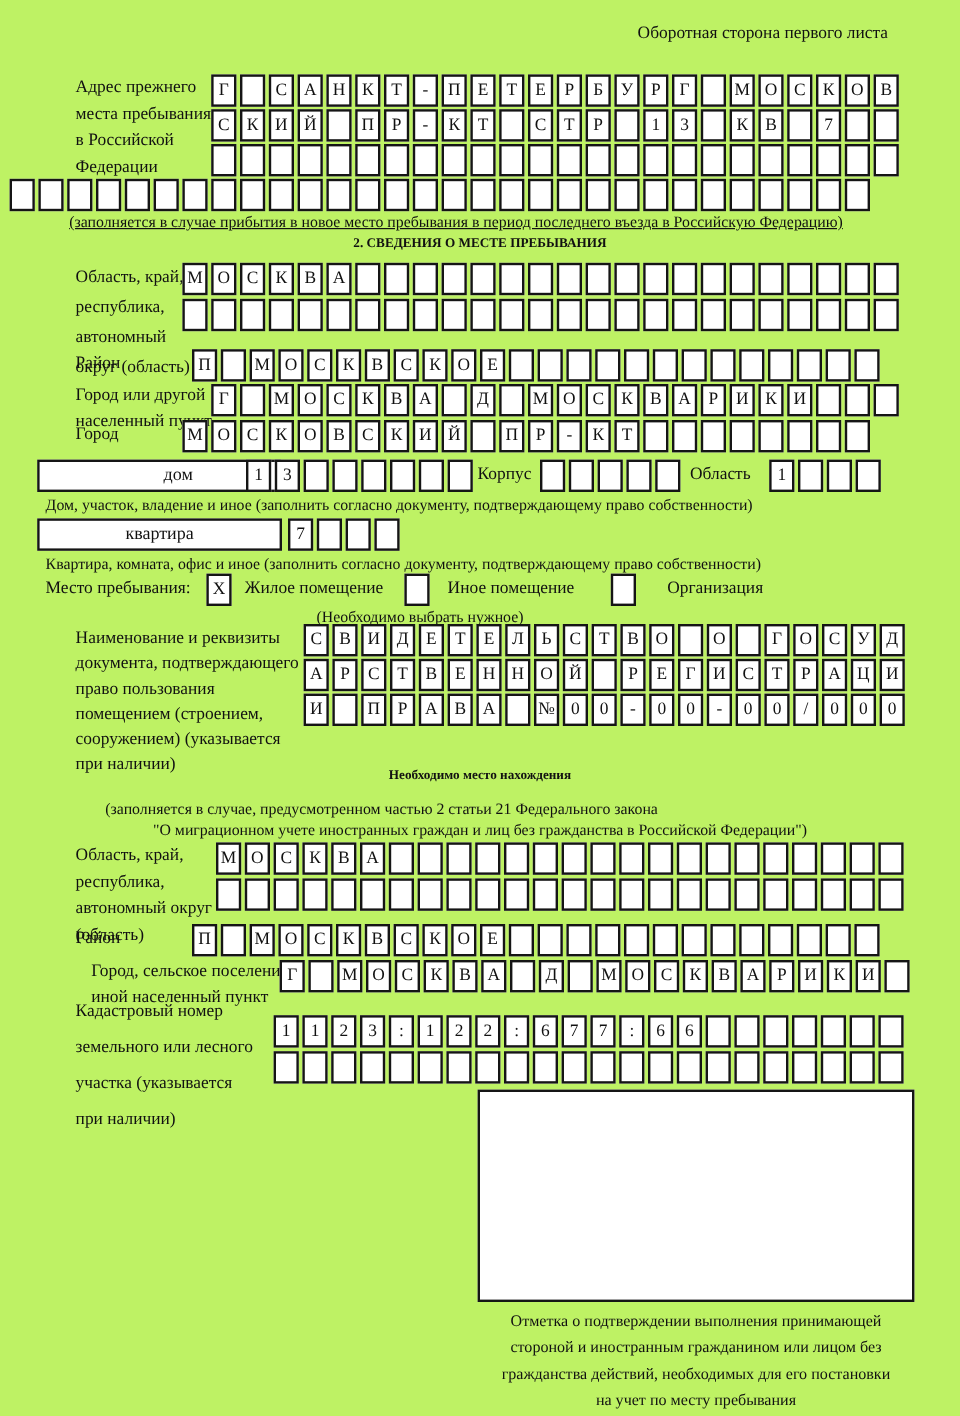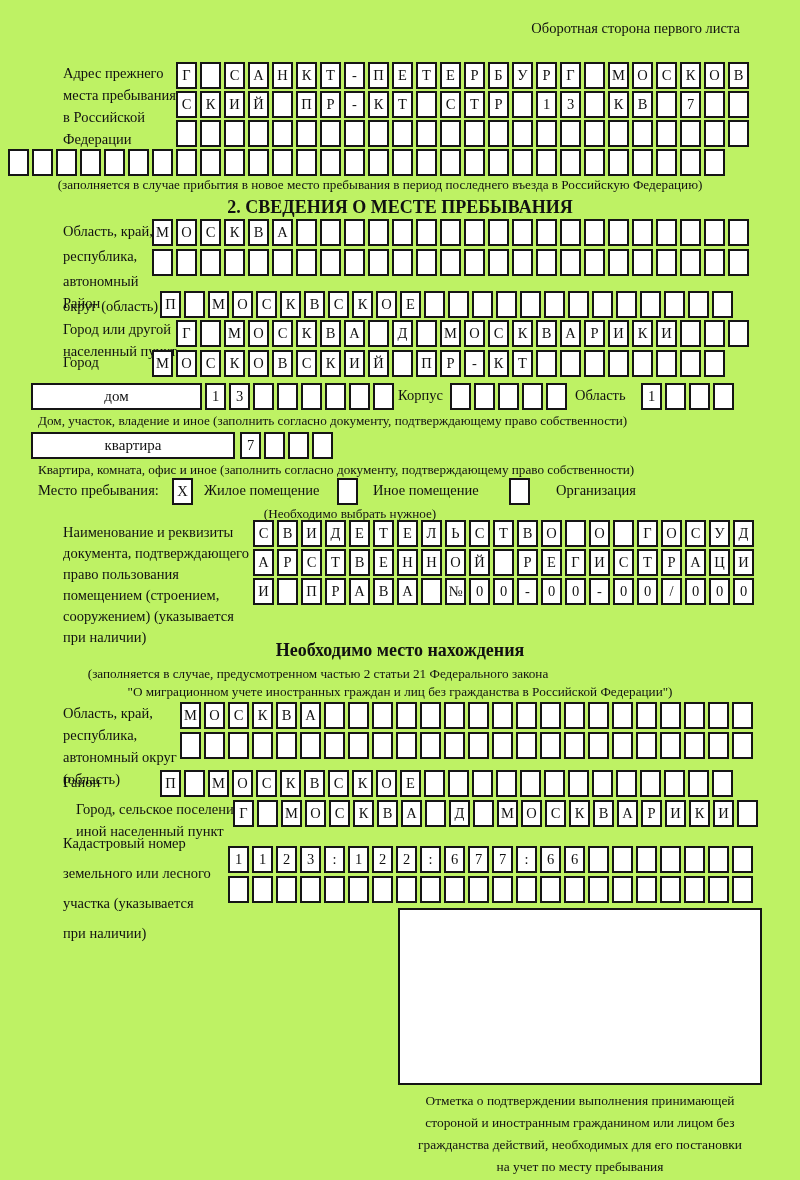--- a/index.html
+++ b/index.html
@@ -10,21 +10,21 @@
   .lh25{line-height:25px;}
   .lh30{line-height:30px;}
   .cellrow{display:flex;}
   .cell{flex:0 0 auto;width:17px;height:23px;border:2px solid #151515;margin-right:3px;
         display:inline-flex;align-items:center;justify-content:center;
         font-size:14.5px;color:#111;background:#fff;}
   .widebox{border:2px solid #151515;height:23px;display:flex;align-items:center;
            justify-content:center;font-size:15px;background:#fff;}
   .note{font-size:13.2px;color:#111;}
   .center{text-align:center;}
-  .heading{font-weight:bold;font-size:18px;}
+  .heading{font-weight:bold;font-size:11px;}
   .inline-label{font-size:14.5px;}
   .stampbox{border:2px solid #151515;background:#fff;}
 </style>
 </head>
 <body>
 
 <div class="page">
 
   <div class="abs" style="top:20px;left:0;width:740px;text-align:right;font-size:14.5px;">Оборотная сторона первого листа</div>
 
@@ -135,21 +135,21 @@
       <span class="cell"></span>
       <span class="cell"></span>
       <span class="cell"></span>
       <span class="cell"></span>
       <span class="cell"></span>
       <span class="cell"></span>
       <span class="cell"></span>
       <span class="cell"></span>
       <span class="cell"></span>
     </div>
-  <div class="abs note center" style="top:177px;left:0;width:760px;">(заполняется в случае прибытия в новое место пребывания в период последнего въезда в Российскую Федерацию)</div>
+  <div class="abs note center" style="top:177px;left:0;width:760px;text-decoration:underline;">(заполняется в случае прибытия в новое место пребывания в период последнего въезда в Российскую Федерацию)</div>
 
   <div class="abs heading center" style="top:197px;left:0;width:800px;">2. СВЕДЕНИЯ О МЕСТЕ ПРЕБЫВАНИЯ</div>
 
   <div class="abs mlabel lh25" style="top:219px;left:63px;width:130px;">Область, край,
 республика,
 автономный
 округ (область)</div>
   <div class="abs cellrow" style="top:219px;left:152px;">
       <span class="cell">М</span>
       <span class="cell">О</span>
@@ -283,21 +283,21 @@
       <span class="cell"></span>
       <span class="cell"></span>
       <span class="cell"></span>
       <span class="cell"></span>
       <span class="cell"></span>
       <span class="cell"></span>
       <span class="cell"></span>
       <span class="cell"></span>
     </div>
 
-  <div class="abs widebox" style="top:383px;left:31px;width:167px;">дом</div>
+  <div class="abs widebox" style="top:383px;left:31px;width:167px;padding-left:32px;">дом</div>
   <div class="abs cellrow" style="top:383px;left:205px;">
       <span class="cell">1</span>
       <span class="cell">3</span>
       <span class="cell"></span>
       <span class="cell"></span>
       <span class="cell"></span>
       <span class="cell"></span>
       <span class="cell"></span>
       <span class="cell"></span>
     </div>

